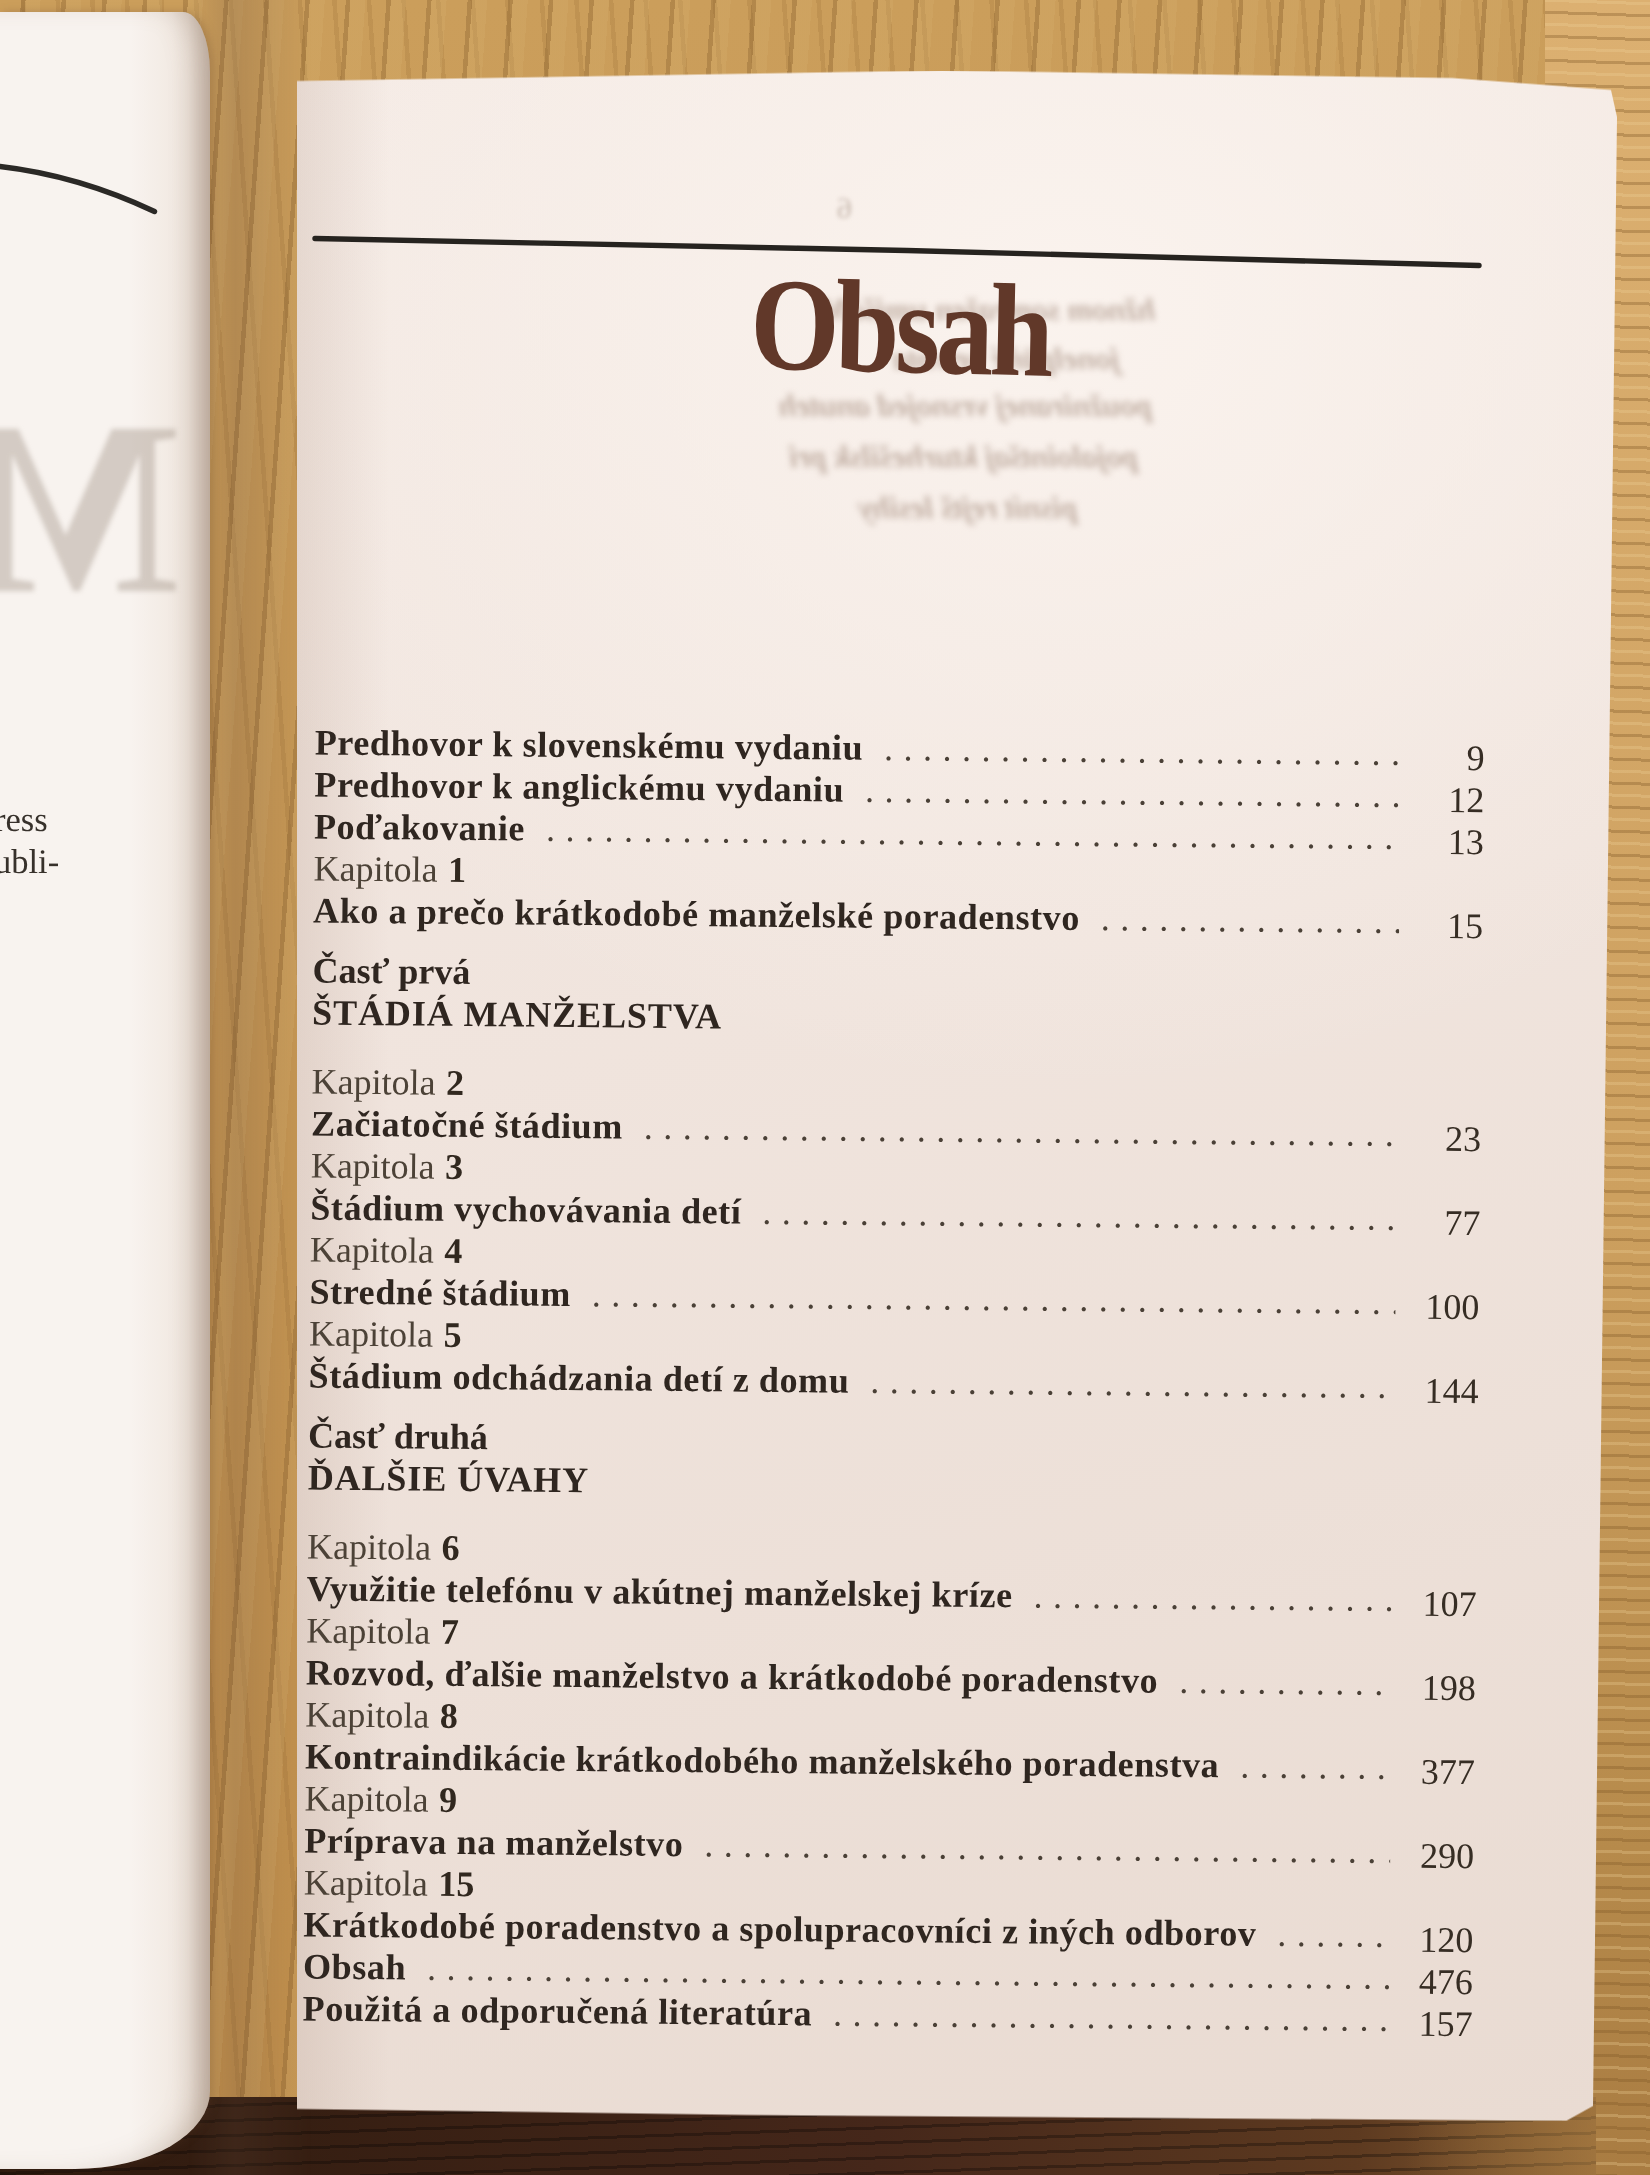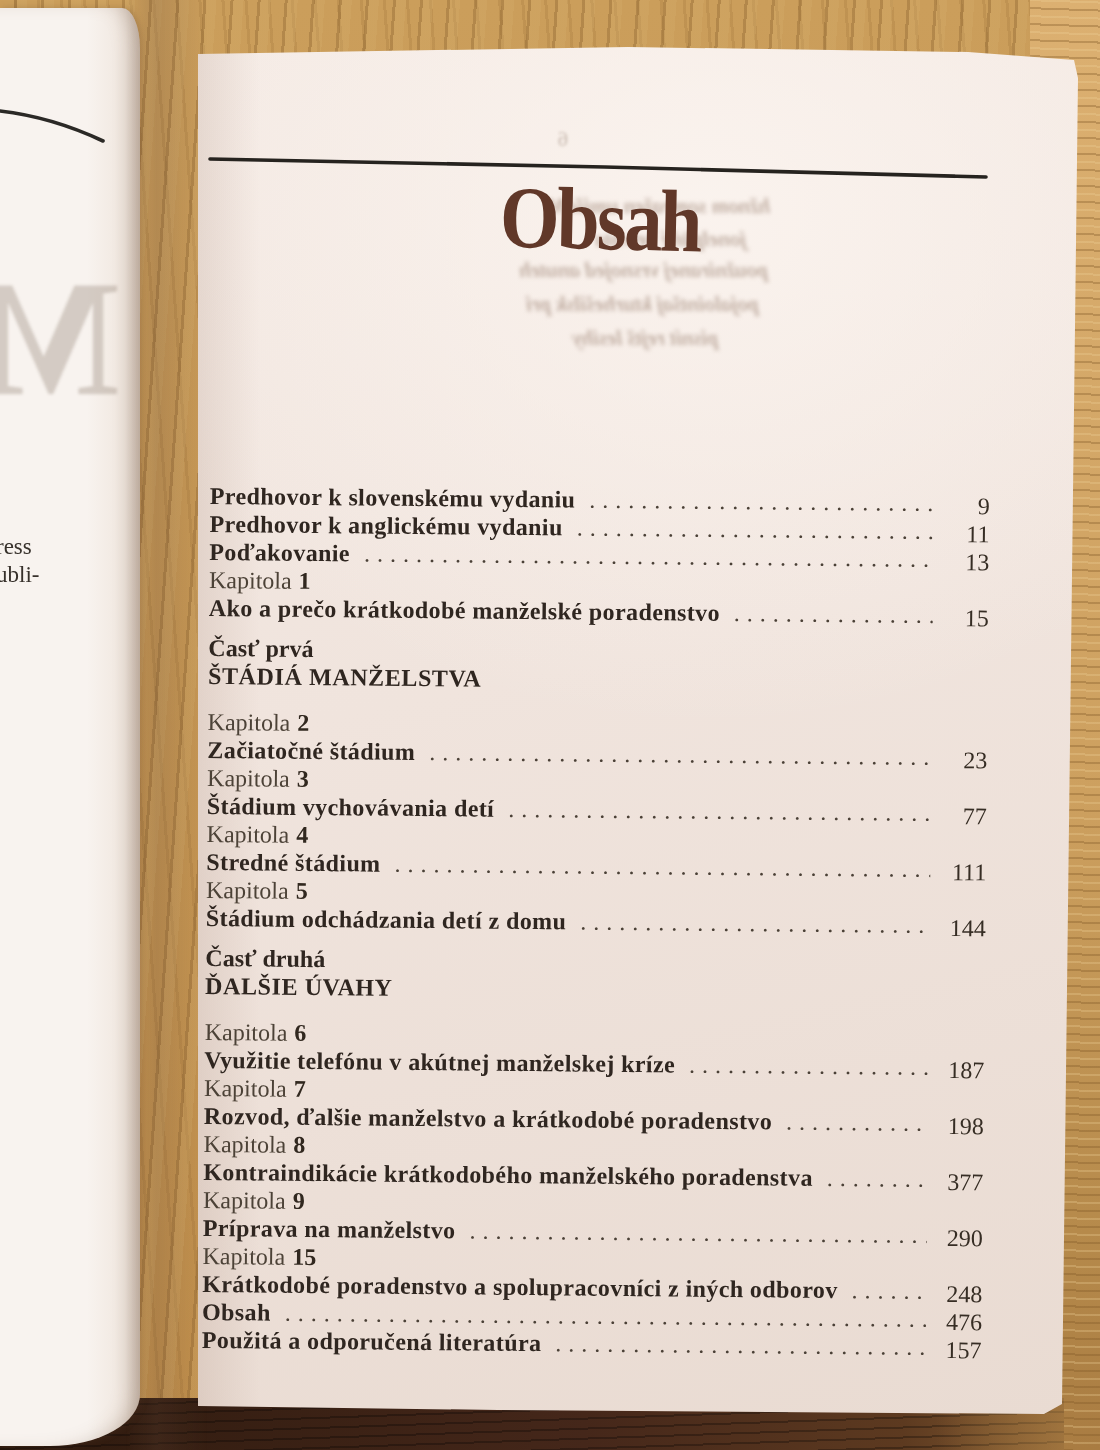--- a/index.html
+++ b/index.html
@@ -134,21 +134,21 @@
 
     <div class="toc">
         <div class="toc-row entry-row">
           <span class="lbl">Predhovor k slovenskému vydaniu</span>
           <span class="dots">............................................................</span>
           <span class="pg">9</span>
         </div>
         <div class="toc-row entry-row">
           <span class="lbl">Predhovor k anglickému vydaniu</span>
           <span class="dots">............................................................</span>
-          <span class="pg">11</span>
+          <span class="pg">12</span>
         </div>
         <div class="toc-row entry-row">
           <span class="lbl">Poďakovanie</span>
           <span class="dots">............................................................</span>
           <span class="pg">13</span>
         </div>
         <div class="toc-row chapter-row">
           <span class="lbl">Kapitola<b>1</b></span>
         </div>
         <div class="toc-row entry-row">
@@ -175,41 +175,41 @@
           <span class="lbl">Štádium vychovávania detí</span>
           <span class="dots">............................................................</span>
           <span class="pg">77</span>
         </div>
         <div class="toc-row chapter-row">
           <span class="lbl">Kapitola<b>4</b></span>
         </div>
         <div class="toc-row entry-row">
           <span class="lbl">Stredné štádium</span>
           <span class="dots">............................................................</span>
-          <span class="pg">111</span>
+          <span class="pg">100</span>
         </div>
         <div class="toc-row chapter-row">
           <span class="lbl">Kapitola<b>5</b></span>
         </div>
         <div class="toc-row entry-row">
           <span class="lbl">Štádium odchádzania detí z domu</span>
           <span class="dots">............................................................</span>
           <span class="pg">144</span>
         </div>
         <div class="part">
           <div class="p1">Časť druhá</div>
           <div class="p2">ĎALŠIE ÚVAHY</div>
         </div>
         <div class="toc-row chapter-row">
           <span class="lbl">Kapitola<b>6</b></span>
         </div>
         <div class="toc-row entry-row">
           <span class="lbl">Využitie telefónu v akútnej manželskej kríze</span>
           <span class="dots">............................................................</span>
-          <span class="pg">187</span>
+          <span class="pg">107</span>
         </div>
         <div class="toc-row chapter-row">
           <span class="lbl">Kapitola<b>7</b></span>
         </div>
         <div class="toc-row entry-row">
           <span class="lbl">Rozvod, ďalšie manželstvo a krátkodobé poradenstvo</span>
           <span class="dots">............................................................</span>
           <span class="pg">198</span>
         </div>
         <div class="toc-row chapter-row">
@@ -227,21 +227,21 @@
           <span class="lbl">Príprava na manželstvo</span>
           <span class="dots">............................................................</span>
           <span class="pg">290</span>
         </div>
         <div class="toc-row chapter-row">
           <span class="lbl">Kapitola<b>15</b></span>
         </div>
         <div class="toc-row entry-row">
           <span class="lbl">Krátkodobé poradenstvo a spolupracovníci z iných odborov</span>
           <span class="dots">............................................................</span>
-          <span class="pg">248</span>
+          <span class="pg">120</span>
         </div>
         <div class="toc-row entry-row">
           <span class="lbl">Obsah</span>
           <span class="dots">............................................................</span>
           <span class="pg">476</span>
         </div>
         <div class="toc-row entry-row">
           <span class="lbl">Použitá a odporučená literatúra</span>
           <span class="dots">............................................................</span>
           <span class="pg">157</span>

